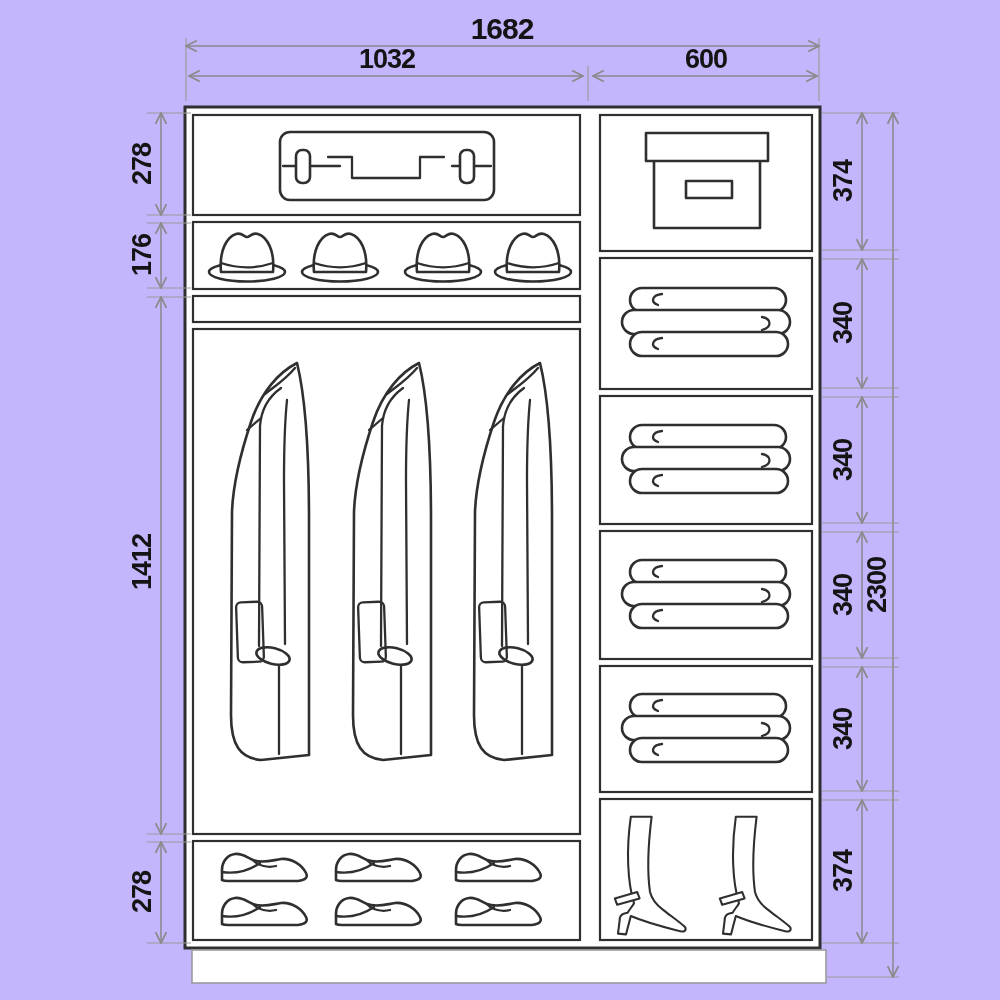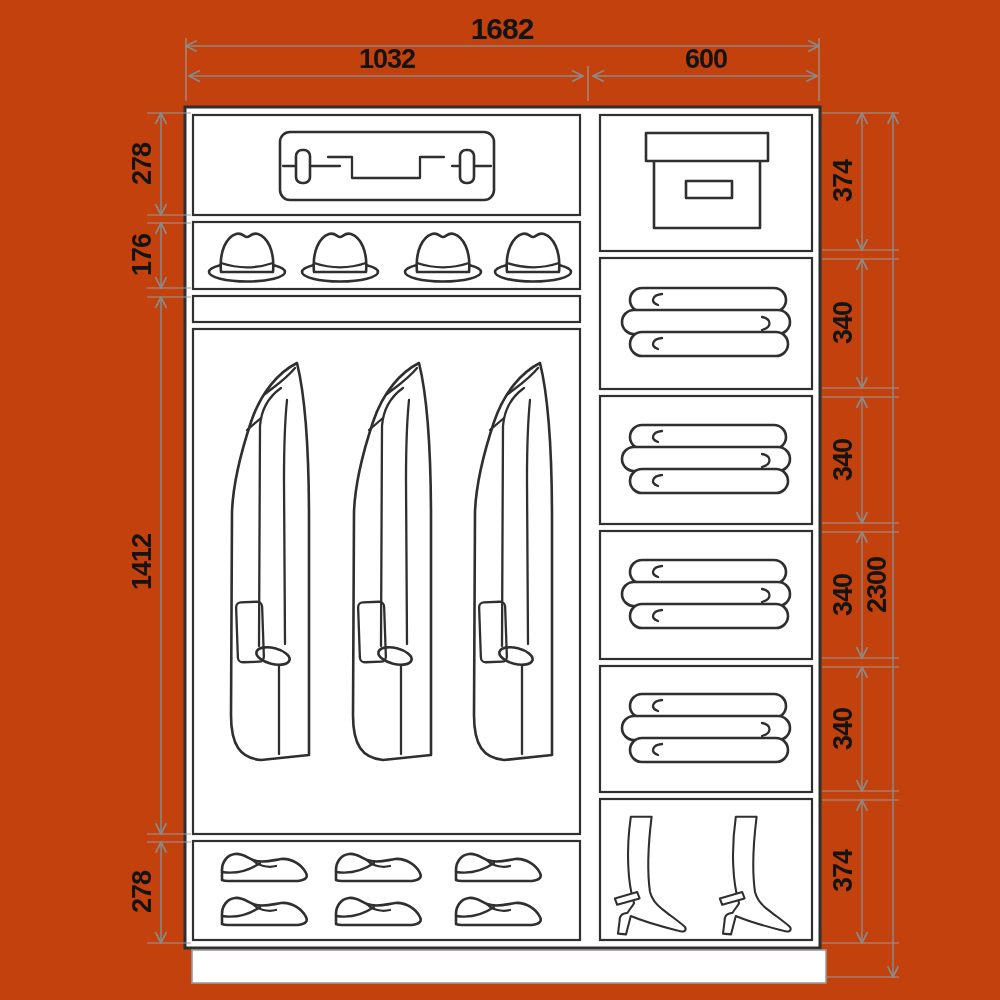--- a/index.html
+++ b/index.html
@@ -1,16 +1,16 @@
 <!DOCTYPE html>
 <html><head>
 <meta charset="utf-8">
 <style>
   html,body{margin:0;padding:0;background:#ffffff;}
-  .stage{position:relative;width:1000px;height:1000px;background:#c2410c;overflow:hidden;
+  .stage{position:relative;width:1000px;height:1000px;background:#c4b5fd;overflow:hidden;
          font-family:"Liberation Sans",sans-serif;text-align:right;}
   svg{display:block;}
   .cab{fill:#ffffff;stroke:#2f2f2f;stroke-width:3;}
   .comp{fill:#ffffff;stroke:#2f2f2f;stroke-width:2.2;}
   .icon{fill:#ffffff;stroke:#2f2f2f;stroke-width:2.6;stroke-linejoin:round;stroke-linecap:round;}
   .icon-thin{fill:none;stroke:#2f2f2f;stroke-width:2.3;stroke-linejoin:round;stroke-linecap:round;}
   .dim{stroke:#8a8a8a;stroke-width:1.5;fill:none;}
   .ext{stroke:#9c9c9c;stroke-width:1.2;fill:none;}
   .base{fill:#ffffff;stroke:#9c9c9c;stroke-width:1.6;}
   .dim-label{font:700 27px "Liberation Sans",sans-serif;fill:#141414;letter-spacing:-1px;}

